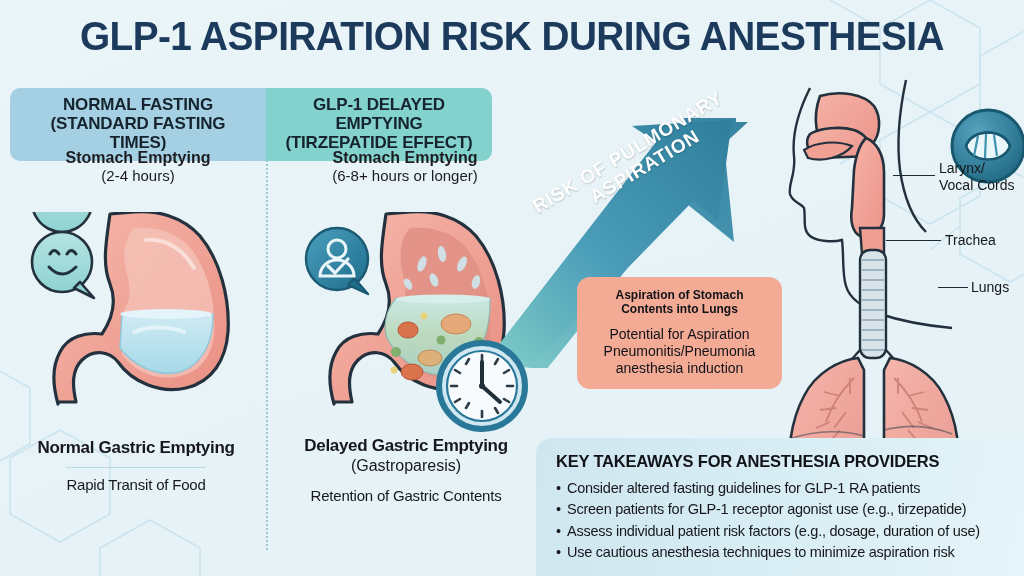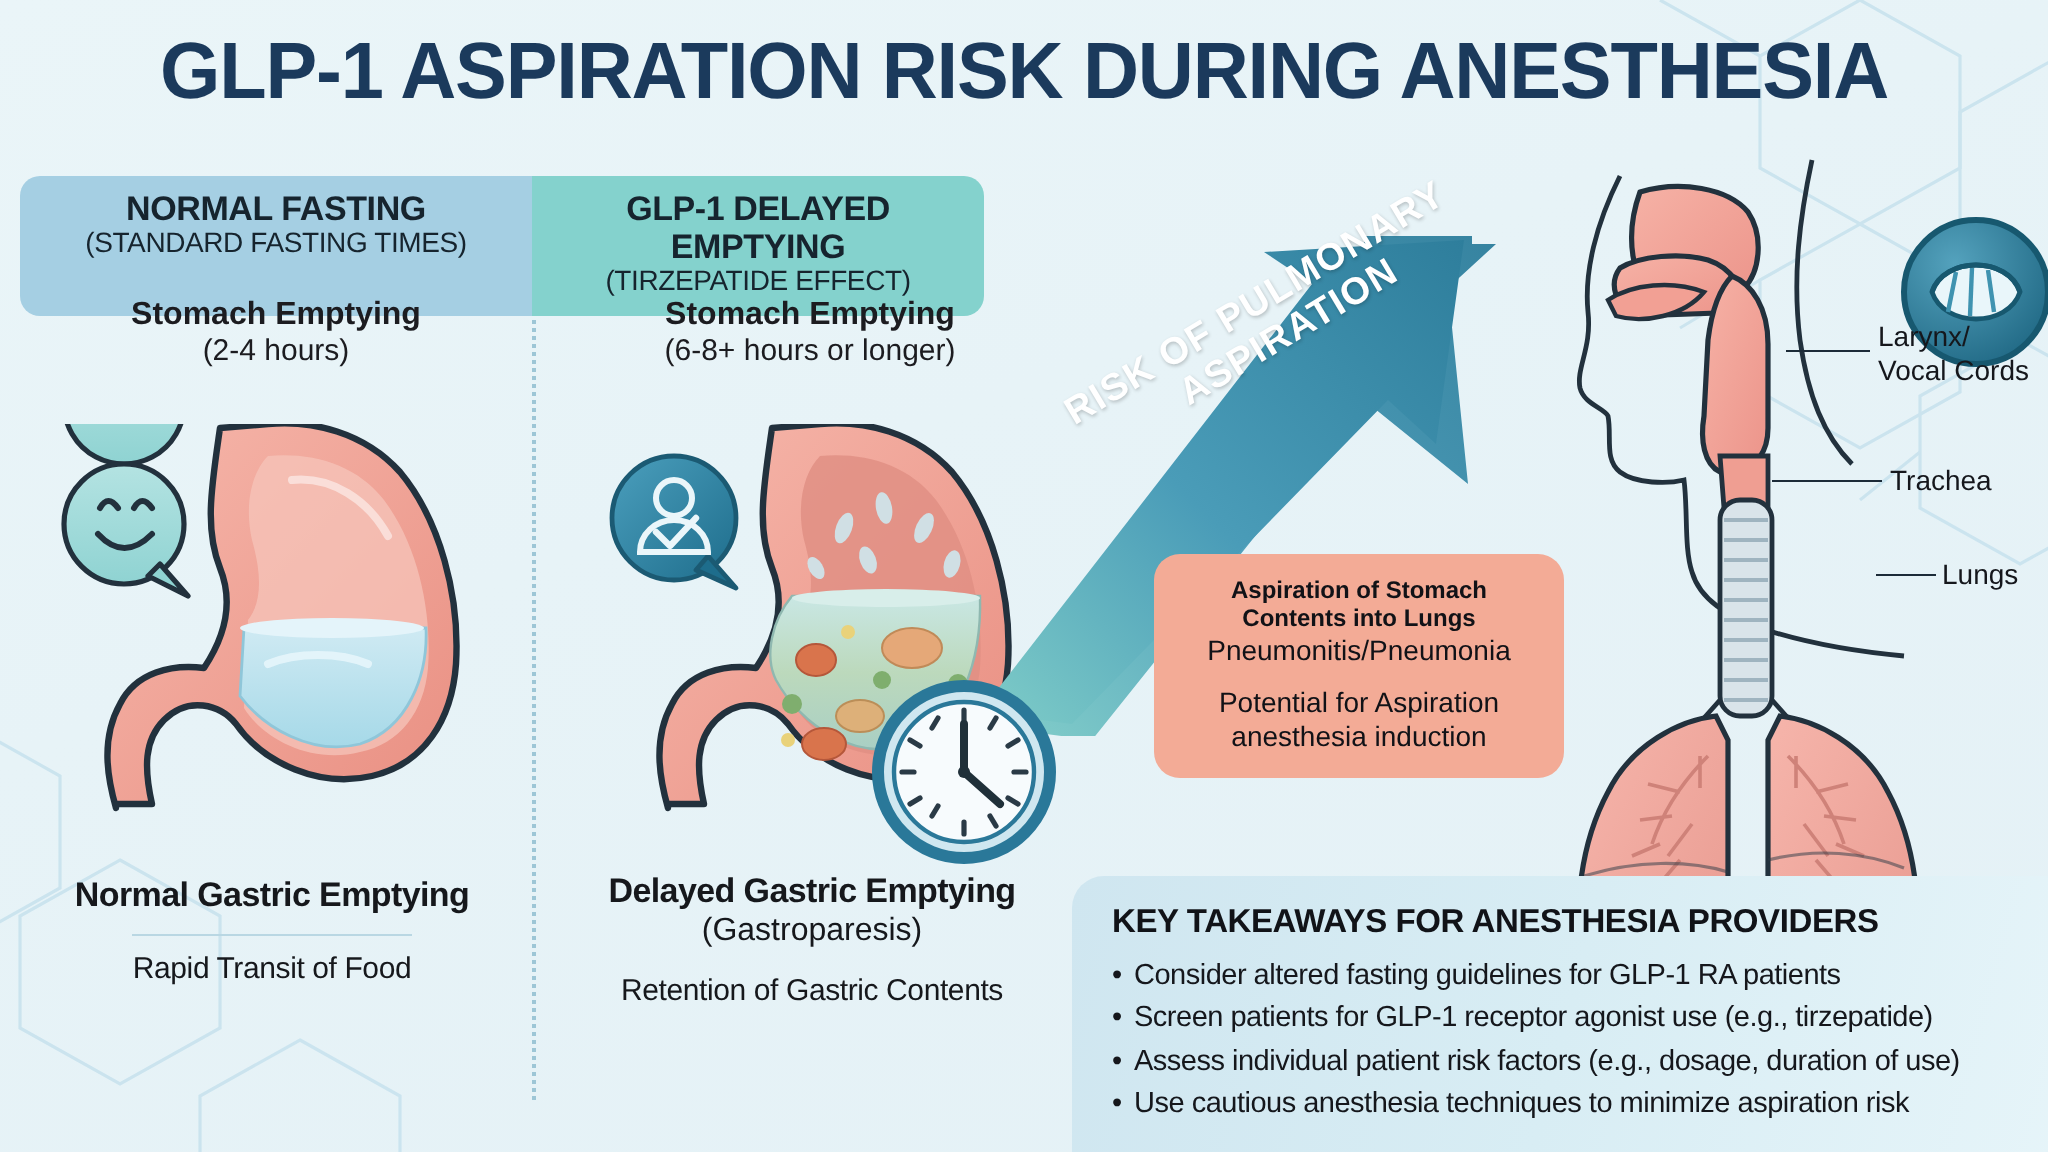--- a/index.html
+++ b/index.html
@@ -28,21 +28,21 @@
 
   
   .pill-wrap { position: absolute; top: 88px; left: 10px; display: flex; z-index: 5; }
   .pill {
     padding: 7px 14px 9px; text-align: center; color: #16242e;
     line-height: 1.12;
   }
   .pill.left  { background: #a5cfe3; border-radius: 10px 0 0 10px; width: 256px; }
   .pill.right { background: #84d2cd; border-radius: 0 10px 10px 0; width: 226px; }
   .pill-title { font-size: 17px; font-weight: 700; letter-spacing: -0.2px; }
-  .pill-sub   { font-size: 14px; font-weight: 400; letter-spacing: -0.2px; }
+  .pill-sub   { font-size: 17px; font-weight: 700; letter-spacing: -0.2px; }
 
   
   .subhead { position: absolute; text-align: center; z-index: 5; line-height: 1.2; color: #1c1c20; }
   .subhead .l1 { font-size: 16px; font-weight: 700; }
   .subhead .l2 { font-size: 15px; font-weight: 400; }
   #subhead-left  { top: 148px; left: 10px;  width: 256px; }
   #subhead-right { top: 148px; left: 266px; width: 278px; }
 
   
   #column-divider {
@@ -290,22 +290,22 @@
   </svg>
   <div id="arrow-label">
     <div><span>RISK OF</span>
          <span>PULMONARY</span></div>
     <div class="ln2">ASPIRATION</div>
   </div>
 
   <div id="aspiration-callout">
     <div class="ln-b">Aspiration of Stomach</div>
     <div class="ln-b">Contents into Lungs</div>
+    <div class="ln-n">Potential for Aspiration</div>
     <div class="ln-n" style="margin-top:0">Pneumonitis/Pneumonia</div>
-    <div class="ln-n">Potential for Aspiration</div>
     <div class="ln-n" style="margin-top:0">anesthesia induction</div>
   </div>
 
   <svg style="position:absolute;left:780px;top:78px;z-index:5" width="244" height="360" viewBox="0 0 244 360">
     <defs>
       <linearGradient id="tissue" x1="0" y1="0" x2="1" y2="1">
         <stop offset="0" stop-color="#f6b2a6"></stop>
           <stop offset="1" stop-color="#ec948a"></stop>
       </linearGradient>
       <linearGradient id="lungG" x1="0" y1="0" x2="1" y2="1">

